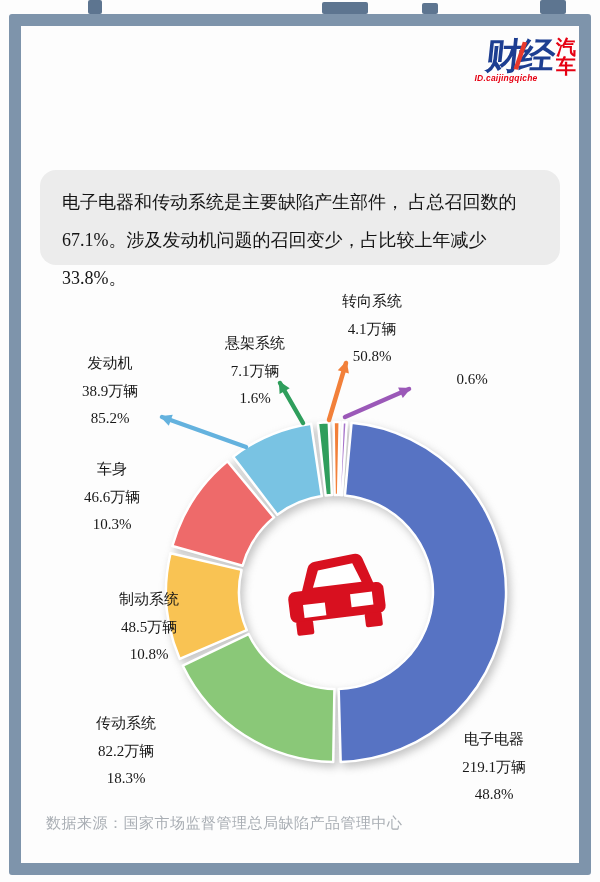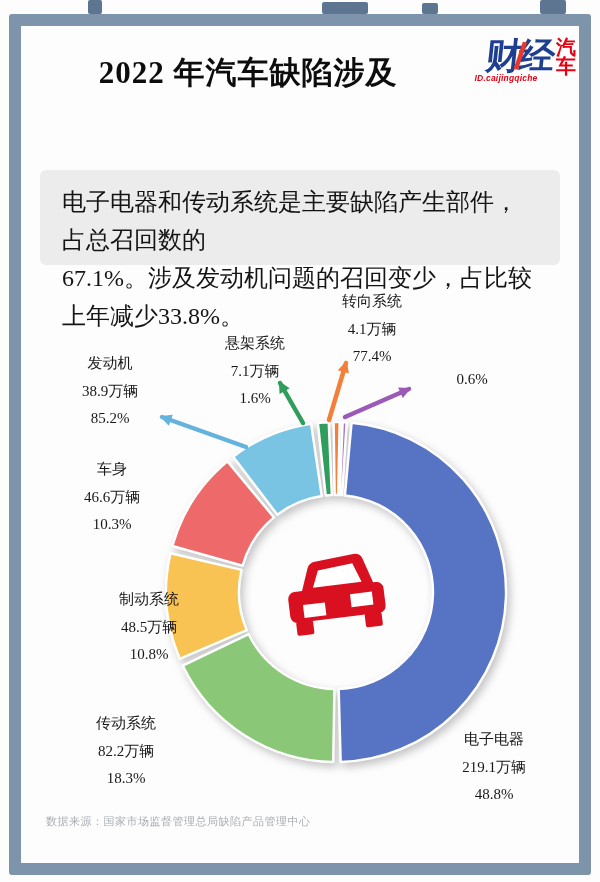--- a/index.html
+++ b/index.html
@@ -28,52 +28,51 @@
 
   .logo{position:absolute;right:24px;top:38px;width:122px;font-family:"Liberation Sans","DejaVu Sans",sans-serif;}
   .logo-row{display:flex;align-items:flex-start;justify-content:flex-end;}
   .logo-cj{color:#1d3e91;font-size:36px;font-weight:bold;line-height:1;transform:skewX(-6deg);letter-spacing:-2px;}
   .logo-slash{color:#e8392b;font-size:38px;font-weight:bold;line-height:0.95;margin:0 -7px 0 -5px;transform:rotate(8deg);z-index:2;}
   .logo-qc{display:flex;flex-direction:column;color:#e60012;font-weight:bold;font-size:20px;line-height:19px;margin-left:3px;}
   .logo-sub{color:#e60012;font-size:8.5px;font-weight:bold;font-style:italic;text-align:center;margin-top:-3px;padding-right:18px;letter-spacing:0.2px;}
 
   .intro{
     position:absolute;left:40px;top:170px;width:520px;height:95px;
-    background:#ececec;border-radius:6px;box-sizing:border-box;
+    background:#ececec;border-radius:16px;box-sizing:border-box;
     padding:13px 18px 0 22px;
-    font-size:24px;line-height:38px;color:#141414;
+    font-size:18px;line-height:38px;color:#141414;
   }
 
   .chart-label{
     position:absolute;transform:translateX(-50%);
     text-align:center;color:#181818;
     font-size:15px;line-height:27.5px;white-space:nowrap;
   }
 
   #chart-svg{position:absolute;left:0;top:270px;}
   #slices{filter:drop-shadow(3px 4px 4px rgba(110,110,110,0.40));}
   .arrow-line{stroke-width:4.5;stroke-linecap:round;}
 
   .source{
     position:absolute;left:46px;top:814px;
     font-family:"Liberation Sans","DejaVu Sans",sans-serif;
-    font-size:11px;color:#a9aeb4;letter-spacing:0.5px;
+    font-size:15px;color:#a9aeb4;letter-spacing:0.5px;
   }
 </style>
 </head>
 <body>
 
 <div class="frame"></div>
 <div class="tick t1"></div>
 <div class="tick t2"></div>
 <div class="tick t3"></div>
 <div class="tick t4"></div>
 
 <div class="title">
-  <div>2022 年汽车缺陷涉及</div>
 </div>
 
 <div class="logo">
   <div class="logo-row">
     <span class="logo-cj">财</span>
     <span class="logo-slash">/</span>
     <span class="logo-cj">经</span>
     <span class="logo-qc">
       <span>汽</span>
       <span>车</span>
@@ -126,21 +125,21 @@
     <rect x="-34" y="6" width="22" height="13" fill="#ffffff"></rect>
     <rect x="14" y="1" width="22" height="13" fill="#ffffff"></rect>
     <rect x="-43" y="22" width="17" height="14" rx="2" fill="#d8101f"></rect>
     <rect x="26" y="22" width="17" height="14" rx="2" fill="#d8101f"></rect>
   </g>
 </svg>
 
 <div class="chart-label" style="left:372px;top:288px;">
   <div>转向系统</div>
   <div>4.1万辆</div>
-  <div>77.4%</div>
+  <div>50.8%</div>
 </div>
 <div class="chart-label" style="left:255px;top:306px;margin-top:24px;">
   <div>悬架系统</div>
   <div>7.1万辆</div>
   <div>1.6%</div>
 </div>
 <div class="chart-label" style="left:472px;top:366px;">
   <div>0.6%</div>
 </div>
 <div class="chart-label" style="left:110px;top:350px;">

